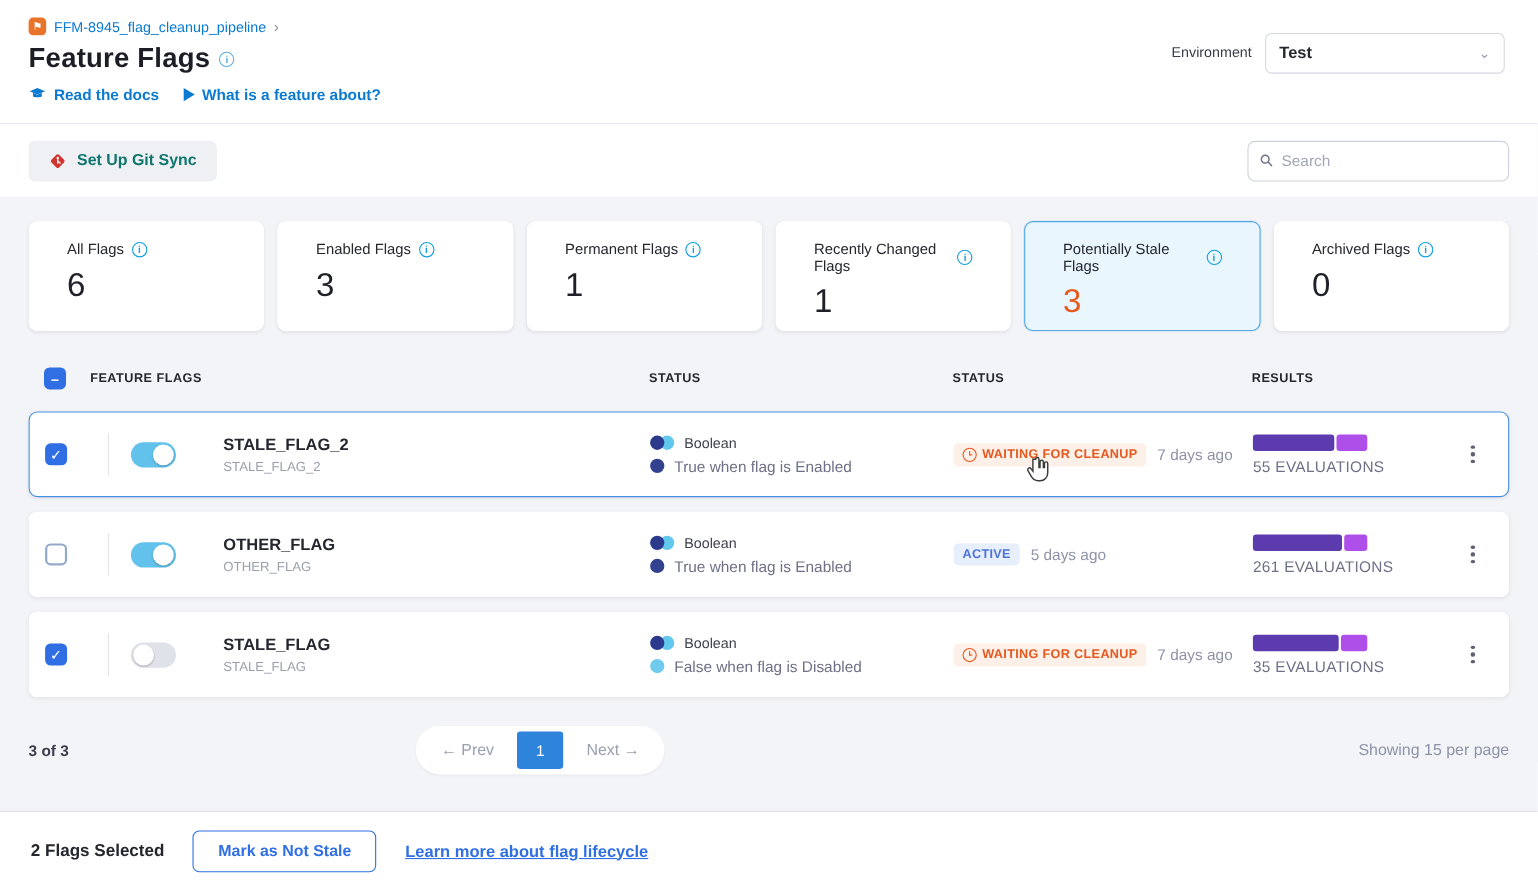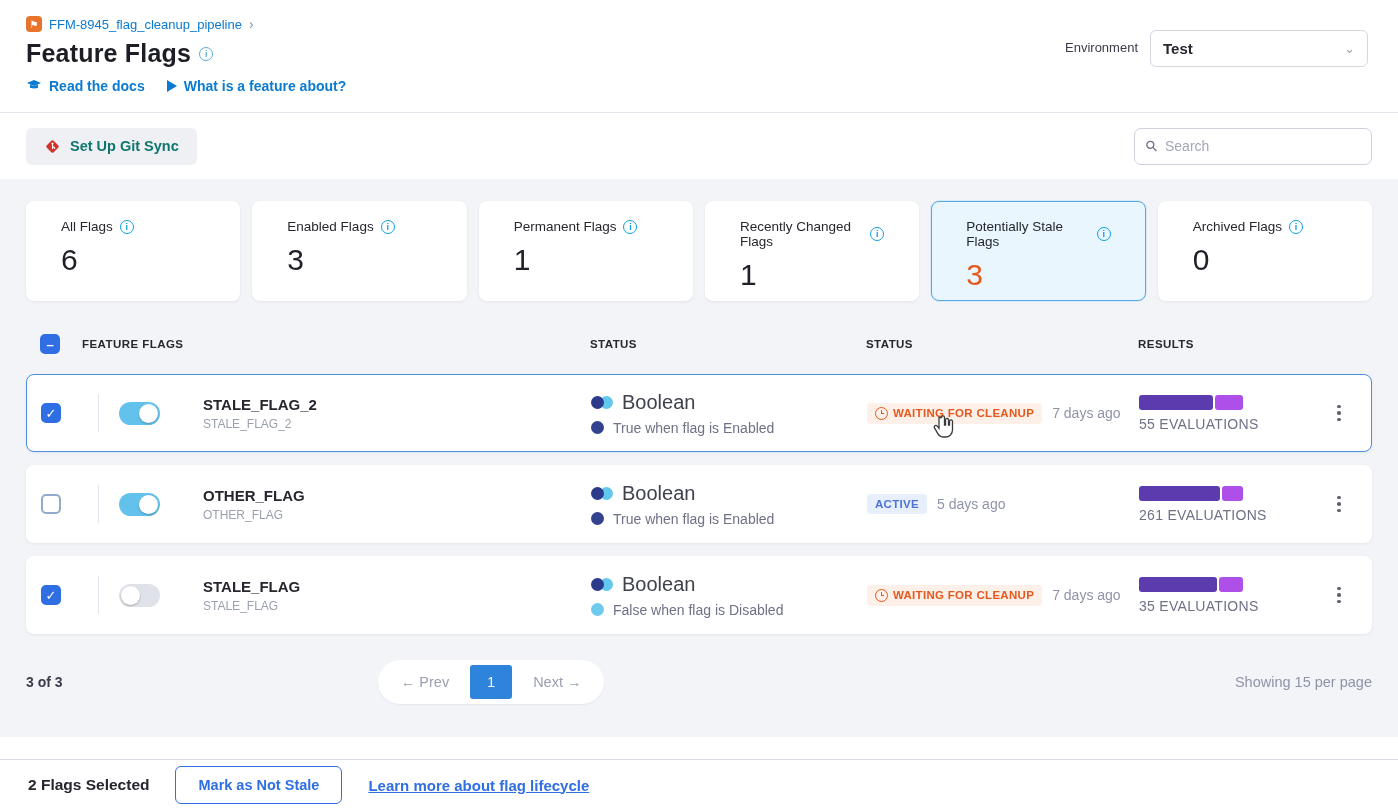--- a/index.html
+++ b/index.html
@@ -98,21 +98,21 @@
   .toggle { width: 41px; height: 23px; border-radius: 12px; background: #e0e2e9; position: relative; cursor: pointer; justify-self: start; margin-left: 6px; }
   .toggle .knob {
     width: 19px; height: 19px; border-radius: 50%; background: #fff; position: absolute; top: 2px; left: 2px;
     box-shadow: 0 1px 2px rgba(0,0,0,.25); transition: left .1s;
   }
   .toggle.on { background: var(--toggle-on); }
   .toggle.on .knob { left: 20px; }
   .name-cell { padding-left: 12px; }
   .flag-name { font-size: 15px; font-weight: 600; color: #25262e; }
   .flag-id { font-size: 12px; color: #9ba0ad; margin-top: 4px; }
-  .details-cell .line1 { display: flex; align-items: center; gap: 9px; font-size: 20px; color: #3f414d; }
+  .details-cell .line1 { display: flex; align-items: center; gap: 9px; font-size: 13px; color: #3f414d; }
   .details-cell .line2 { display: flex; align-items: center; gap: 9px; font-size: 14px; color: #6e7187; margin-top: 6px; }
   .dual-dot { display: inline-flex; width: 22px; }
   .dual-dot i { width: 13px; height: 13px; border-radius: 50%; display: inline-block; }
   .dual-dot i:first-child { background: #2c3a8c; z-index: 2; }
   .dual-dot i:last-child { background: #62c8ee; margin-left: -4px; }
   .var-dot { width: 13px; height: 13px; border-radius: 50%; display: inline-block; flex: 0 0 auto; }
   .status-cell { display: flex; align-items: center; gap: 10px; }
   .status-badge {
     display: inline-flex; align-items: center; gap: 5px; font-size: 11.5px; font-weight: bold;
     letter-spacing: .3px; padding: 4px 8px; border-radius: 4px; cursor: pointer;
@@ -132,21 +132,21 @@
   .kebab i { width: 3.5px; height: 3.5px; border-radius: 50%; background: #5f6270; }
   
   .pagination { display: flex; align-items: center; margin-top: 22px; height: 52px; }
   .page-count { font-size: 14px; font-weight: bold; color: #3a3c4c; }
   .pager { margin: 0 auto; background: #fff; border-radius: 22px; padding: 5px 6px; display: flex; align-items: center; gap: 4px; box-shadow: 0 1px 2px rgba(40,41,61,.06); justify-content: flex-end; }
   .pager-btn { color: #9ba0b0; font-size: 14.5px; padding: 7px 17px; cursor: pointer; background: transparent; border: none; font-family: inherit; }
   .pager-page { background: #2e84db; color: #fff; font-size: 14px; width: 42px; height: 34px; border: none; border-radius: 3px; cursor: pointer; }
   .per-page { font-size: 14.5px; color: #8f93a8; margin-left: auto; }
   
   .footer-bar {
-    position: absolute; left: 0; right: 0; bottom: 0; height: 51px; background: #fff;
+    position: absolute; left: 0; right: 0; bottom: 0; height: 73px; background: #fff;
     border-top: 1px solid #dadce5; display: flex; align-items: center; gap: 26px; padding: 0 28px;
   }
   .selected-count { font-size: 15.5px; font-weight: bold; color: #25262e; }
   .btn-outline {
     background: #fff; border: 1.6px solid var(--accent); color: var(--accent); font-weight: bold;
     font-size: 14.5px; border-radius: 6px; padding: 10px 22px; cursor: pointer; font-family: inherit;
   }
   .footer-link { color: var(--accent); font-size: 15px; font-weight: bold; cursor: pointer; text-decoration: underline; }
   
   .mouse-cursor { position: absolute; left: 932px; top: 414px; z-index: 50; pointer-events: none; }

